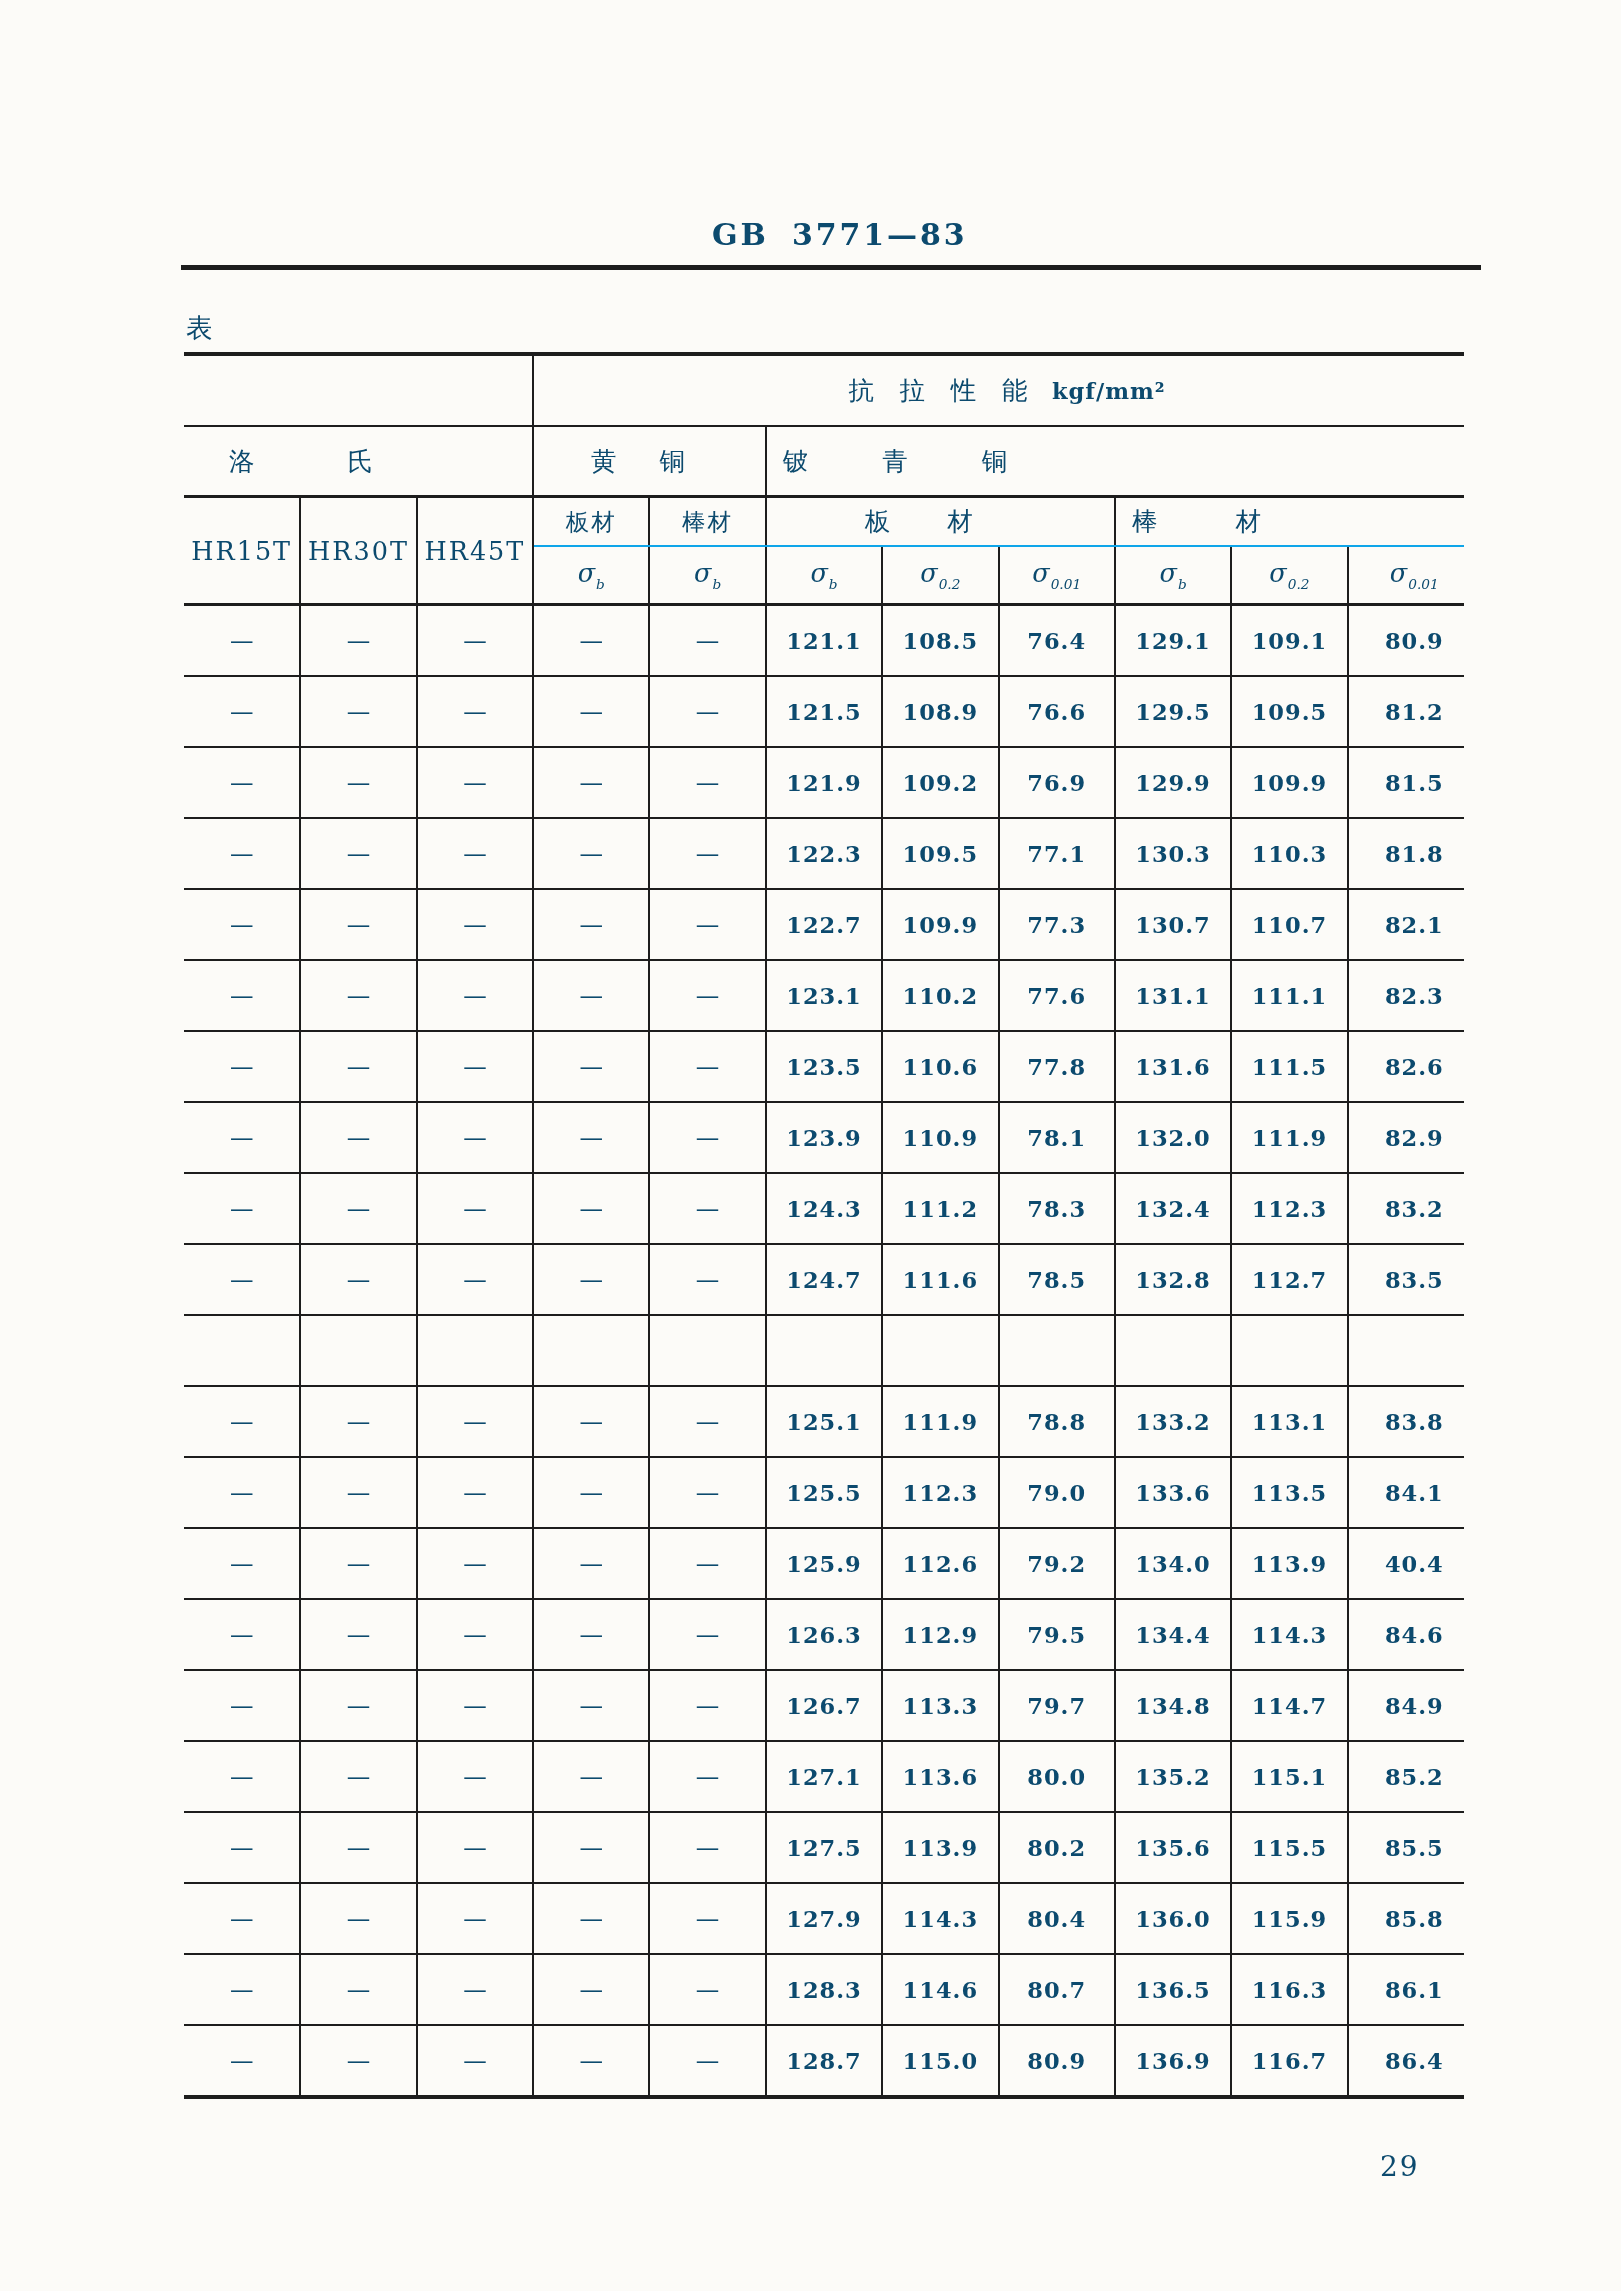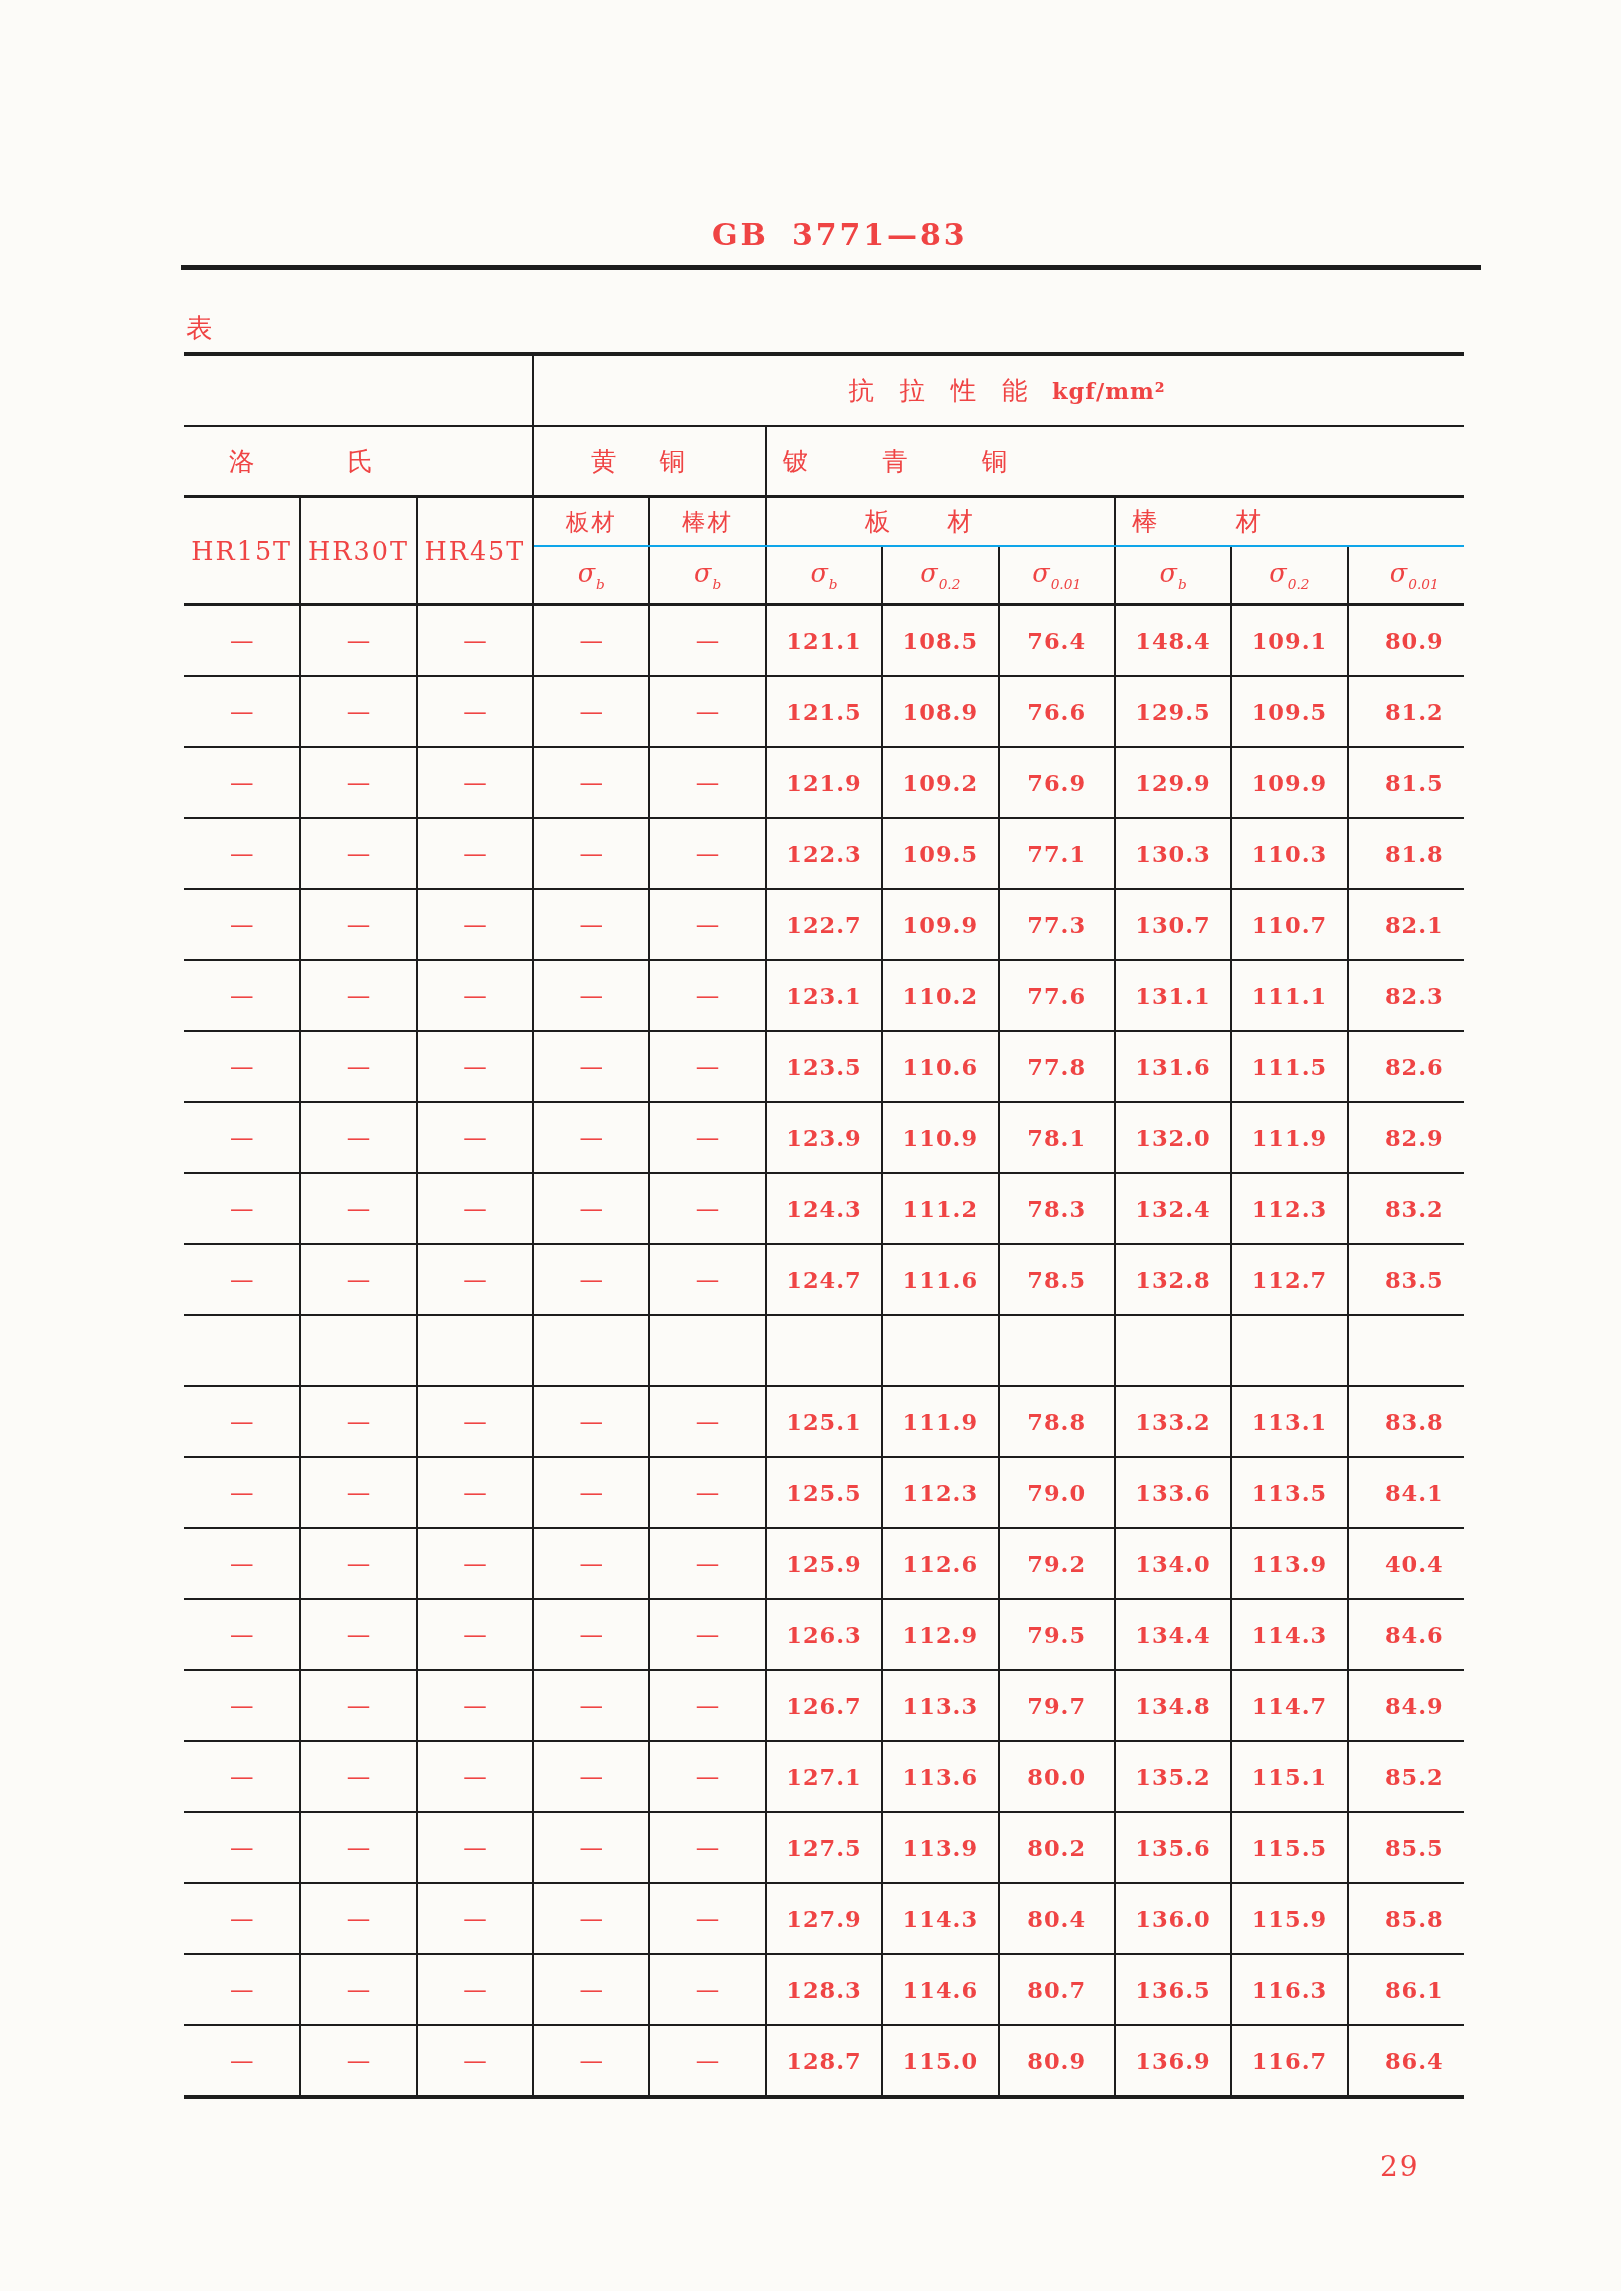--- a/index.html
+++ b/index.html
@@ -1,21 +1,21 @@
 <!DOCTYPE html>
 <html><head>
 <meta charset="utf-8">
 <style>
   html,body { margin:0; padding:0; background:#ffffff; }
   .page {
     position:relative;
     width:1621px; height:2292px;
     background:#fcfbf8;
     font-family:"DejaVu Serif","Liberation Serif",serif;
-    color:#ef4444;
+    color:#0c4a6e;
     overflow:hidden;
   }
   .doc-title {
     position:absolute; left:712px; top:217px;
     font-size:30px; font-weight:bold;
     letter-spacing:2.9px; word-spacing:9.8px;
     white-space:nowrap;
   }
   .rule-top {
     position:absolute; left:181px; top:265px;
@@ -120,21 +120,21 @@
     <tbody>
         <tr>
           <td class="c-dash">—</td>
           <td class="c-dash">—</td>
           <td class="c-dash sep-strong">—</td>
           <td class="c-dash">—</td>
           <td class="c-dash">—</td>
           <td class="c-num">121.1</td>
           <td class="c-num">108.5</td>
           <td class="c-num">76.4</td>
-          <td class="c-num">148.4</td>
+          <td class="c-num">129.1</td>
           <td class="c-num">109.1</td>
           <td class="c-num">80.9</td>
         </tr>
         <tr>
           <td class="c-dash">—</td>
           <td class="c-dash">—</td>
           <td class="c-dash sep-strong">—</td>
           <td class="c-dash">—</td>
           <td class="c-dash">—</td>
           <td class="c-num">121.5</td>

